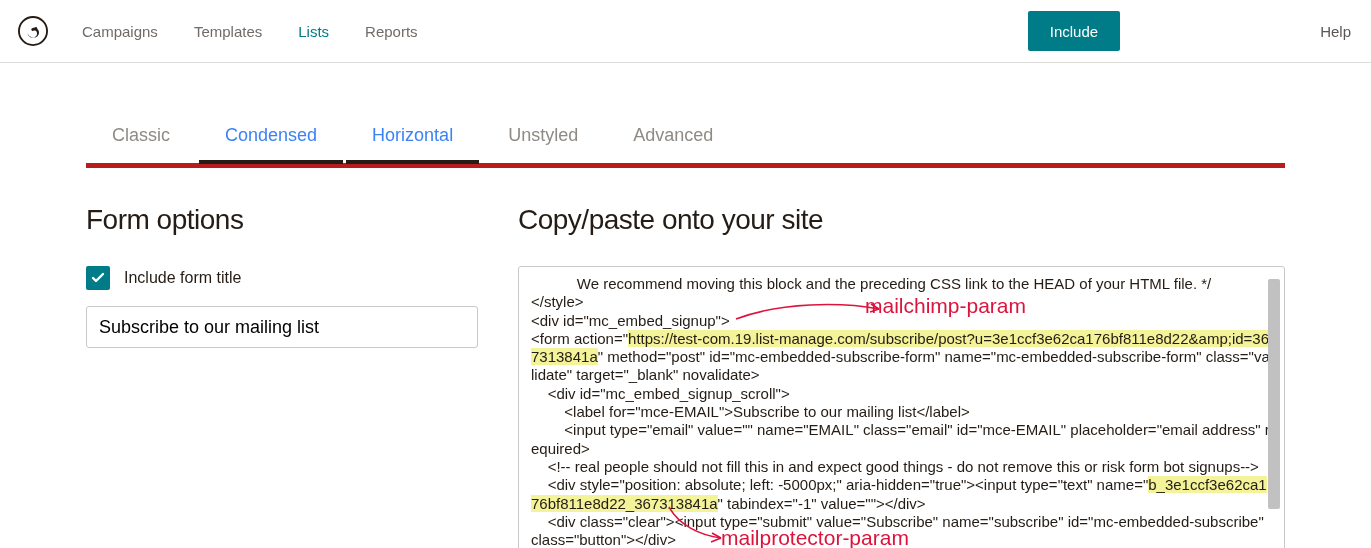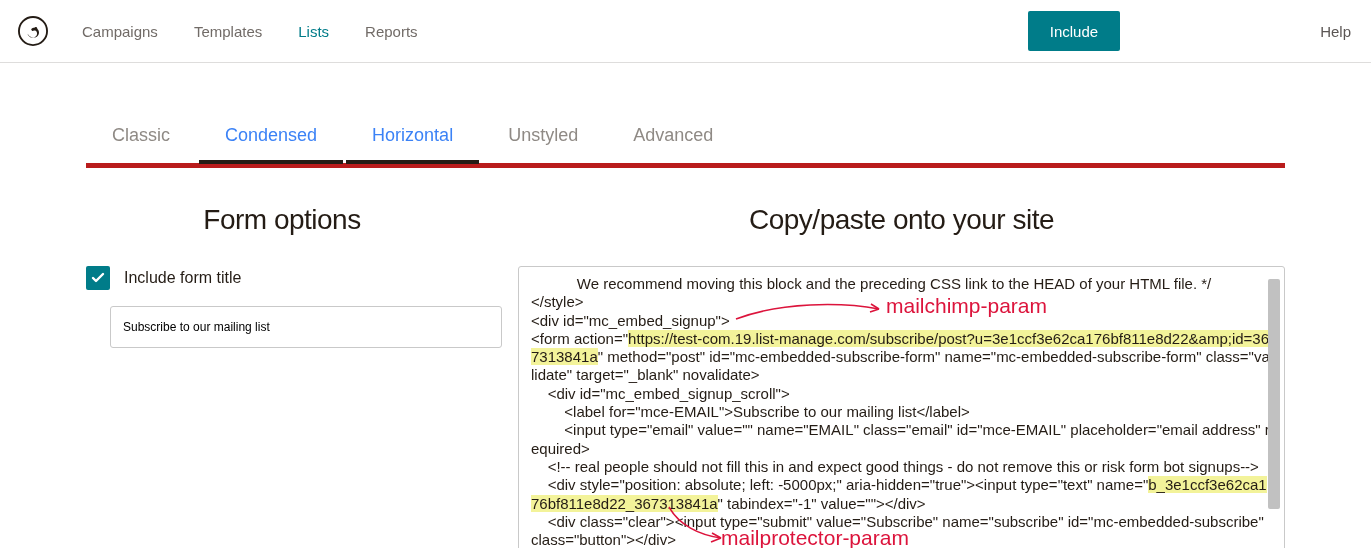--- a/index.html
+++ b/index.html
@@ -38,31 +38,31 @@
     padding: 14px 26px 14px 26px; font-size: 18px; color: #7d7871;
     cursor: pointer; border-bottom: 4px solid transparent;
     margin-bottom: -1px;
   }
   .tab.gray { color:#8f8a85; }
   .tab.dark { color:#3b82f6; font-weight:400; }
   .tab.sel { border-bottom-color: #241c15; }
   .cols { display: flex; margin-top: 36px; gap: 40px; }
   .left { width: 392px; flex-shrink:0; }
   .right { flex: 1; }
-  h2 { font-size: 28px; font-weight: 400; margin: 0 0 30px 0; color:#241c15; letter-spacing:-0.5px;text-align:center;}
+  h2 { font-size: 28px; font-weight: 400; margin: 0 0 30px 0; color:#241c15; letter-spacing:-0.5px;}
   .chkrow { display: flex; align-items: center; gap: 14px; margin-bottom: 16px; }
   .chk {
     width: 24px; height: 24px; background: #007c89; display:flex;
     align-items:center; justify-content:center; color:#fff; cursor:pointer;
     border-radius:2px;
   }
   .chklabel { font-size: 16px; font-weight: 400; color:#241c15; }
   .textin {
     width: 100%; height: 42px; border: 1px solid #c9c9c9; border-radius: 3px;
-    padding: 0 12px; font-size: 12px; outline:none;margin-left:24px;
+    padding: 0 12px; font-size: 18px; outline:none;
   }
   .codebox {
     position: relative;
     border: 1px solid #c9c9c9; border-radius: 3px;
     height: 310px; padding: 8px 12px; font-size: 15px; line-height: 1.22;
     overflow: hidden;
     font-family: "Helvetica Neue", Arial, sans-serif;
     color:#241c15;
   }
   .codebox .inner { white-space: pre-wrap; word-break: break-all; }
@@ -142,21 +142,21 @@
 <span>    &lt;!-- real people should not fill this in and expect good things - do not remove this or risk form bot signups--&gt;</span>
 <span>    &lt;div style="position: absolute; left: -5000px;" aria-hidden="true"&gt;&lt;input type="text" name="</span><span class="hl2">b_3e1ccf3e62ca176bf811e8d22_367313841a</span><span>" tabindex="-1" value=""&gt;&lt;/div&gt;</span>
 <span>    &lt;div class="clear"&gt;&lt;input type="submit" value="Subscribe" name="subscribe" id="mc-embedded-subscribe" class="button"&gt;&lt;/div&gt;</span>
 <span>    &lt;/div&gt;</span>
 </div>
 
         <svg class="arrow" style="left:212px; top:30px;" width="160" height="30">
             <path d="M5 22 C 50 5, 110 5, 148 12" stroke="#dc143c" stroke-width="1.6" fill="none"></path>
             <path d="M148 12 l-8 -5 m8 5 l-9 3" stroke="#dc143c" stroke-width="1.6" fill="none"></path>
           </svg>
-        <div class="anno" style="left:367px; top:26px;">mailchimp-param</div>
+        <div class="anno" style="left:346px; top:26px;">mailchimp-param</div>
 
         <svg class="arrow" style="left:140px; top:238px;" width="80" height="40">
             <path d="M10 2 C 20 20, 40 30, 62 33" stroke="#dc143c" stroke-width="1.6" fill="none"></path>
             <path d="M62 33 l-9 -5 m9 5 l-10 4" stroke="#dc143c" stroke-width="1.6" fill="none"></path>
           </svg>
         <div class="anno" style="left:202px; top:258px;">mailprotector-param</div>
 
         <div class="scrollbar">
           <div class="scrollthumb"></div>
         </div>

